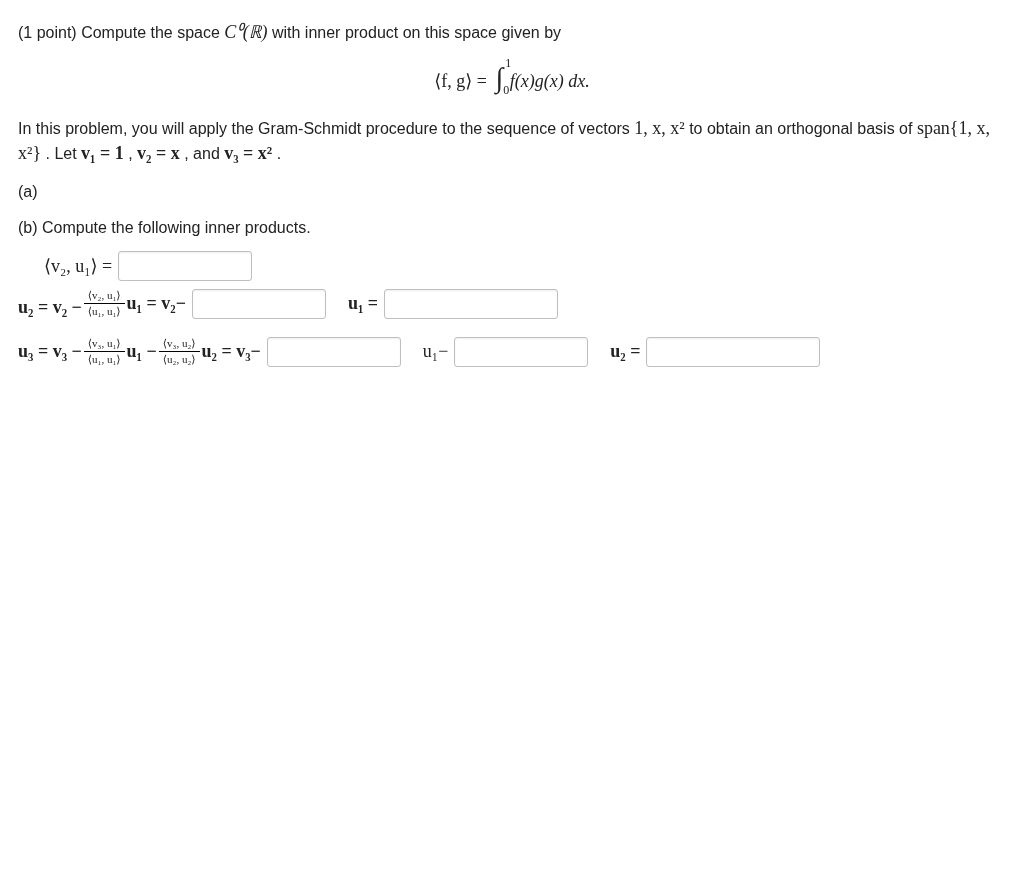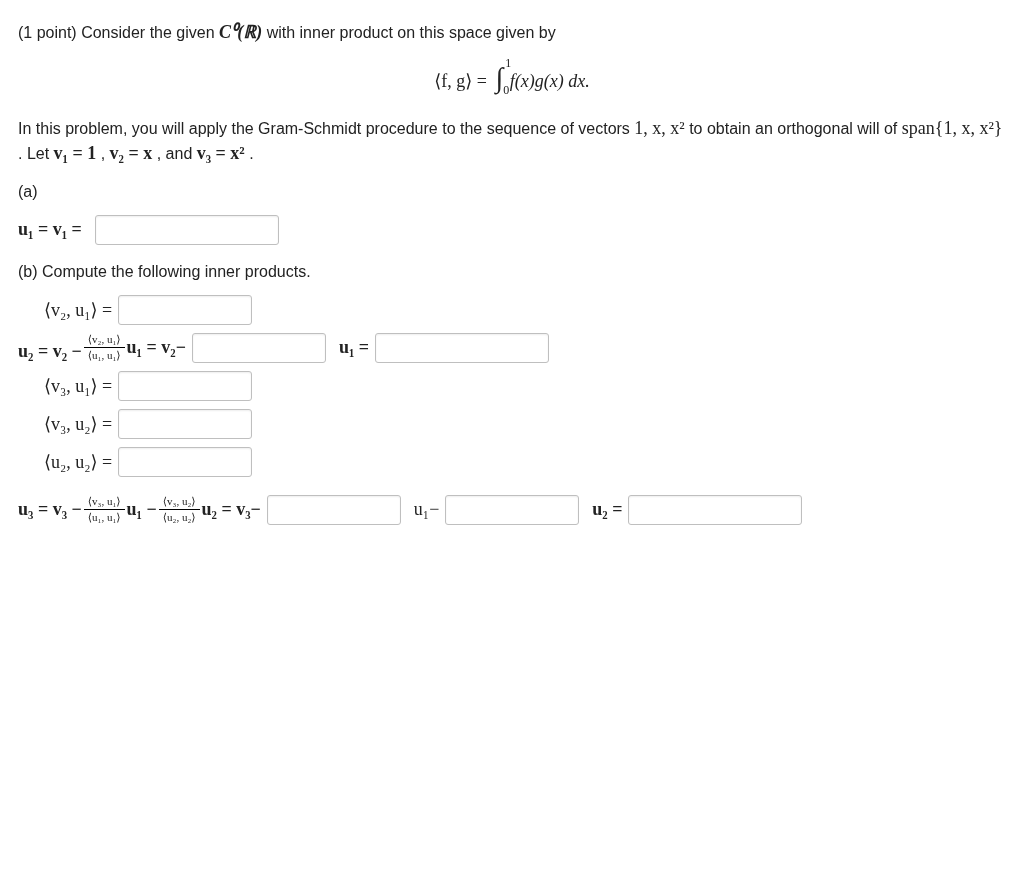--- a/index.html
+++ b/index.html
@@ -70,21 +70,21 @@
     font-family: "Times New Roman", Times, serif;
     font-size: 11px;
     white-space: nowrap;
   }
   .frac .bar {
     width: 100%;
     border-top: 1.3px solid #000;
     margin: 2px 0;
   }
   .gap6 { margin-left: 6px; }
-  .gap10 { margin-left: 13px; }
+  .gap10 { margin-left: 22px; }
   .int {
     font-size: 28px;
     position: relative;
     display: inline-block;
     margin: 0 2px 0 4px;
   }
   .int .ub {
     position: absolute;
     top: -6px; right: -8px;
     font-size: 12px;
@@ -95,53 +95,49 @@
     font-size: 12px;
   }
 </style>
 </head>
 <body>
 
 <div class="page">
 
   <div class="para">
     <span>(1 point)</span>
-    <span>Consider the given </span>
-    <span class="mtxt" style="font-style:italic;font-weight:bold;">C⁰(ℝ)</span>
+    <span>Compute the space </span>
+    <span class="mtxt" style="font-style:italic;">C⁰(ℝ)</span>
     <span> with inner product on this space given by</span>
   </div>
 
   <div class="center-eq mtxt">
     <span>⟨f, g⟩ =</span>
     <span class="int">∫
       <span class="ub">1</span>
       <span class="lb">0</span>
     </span>
     <span style="font-style:italic;"> f(x)g(x) dx.</span>
   </div>
 
   <div class="para">
     <span>In this problem, you will apply the Gram-Schmidt procedure to the sequence of vectors </span>
     <span class="mtxt">1, x, x²</span>
-    <span> to obtain an orthogonal will of </span>
+    <span> to obtain an orthogonal basis of </span>
     <span class="mtxt">span{1, x, x²}</span>
     <span>. Let </span>
     <b class="mtxt">v₁ = 1</b>
     <span>, </span>
     <b class="mtxt">v₂ = x</b>
     <span>, and </span>
     <b class="mtxt">v₃ = x²</b>
     <span>.</span>
   </div>
 
   <div class="part-label">(a)</div>
-  <div class="row indent">
-    <span class="mtxt" style="font-weight:bold;">u₁ = v₁ =</span>
-    <input type="text" class="w-med gap10" style="">
-  </div>
 
   <div class="part-label">(b) Compute the following inner products.</div>
   <div class="indent">
     <div class="row">
       <span class="mtxt">⟨v₂, u₁⟩ =</span>
       <input type="text" class="w-sm gap6" style="">
     </div>
   </div>
 
 
@@ -151,34 +147,20 @@
       <span class="num">⟨v₂, u₁⟩</span>
       <span class="bar"></span>
       <span class="den">⟨u₁, u₁⟩</span>
     </span>
     <span class="mtxt" style="font-weight:bold;">u₁ = v₂−</span>
     <input type="text" class="w-sm gap6" style="">
     <span class="mtxt gap10" style="font-weight:bold;">u₁ =</span>
     <input type="text" class="w-lg gap6" style="">
   </div>
 
-  <div class="indent">
-    <div class="row">
-      <span class="mtxt">⟨v₃, u₁⟩ =</span>
-      <input type="text" class="w-sm gap6" style="">
-    </div>
-    <div class="row">
-      <span class="mtxt">⟨v₃, u₂⟩ =</span>
-      <input type="text" class="w-sm gap6" style="">
-    </div>
-    <div class="row">
-      <span class="mtxt">⟨u₂, u₂⟩ =</span>
-      <input type="text" class="w-sm gap6" style="">
-    </div>
-  </div>
 
   <div class="row indent" style="margin-top:18px;">
     <span class="mtxt" style="font-weight:bold;">u₃ = v₃ −</span>
     <span class="frac">
       <span class="num">⟨v₃, u₁⟩</span>
       <span class="bar"></span>
       <span class="den">⟨u₁, u₁⟩</span>
     </span>
     <span class="mtxt" style="font-weight:bold;">u₁ −</span>
     <span class="frac">

